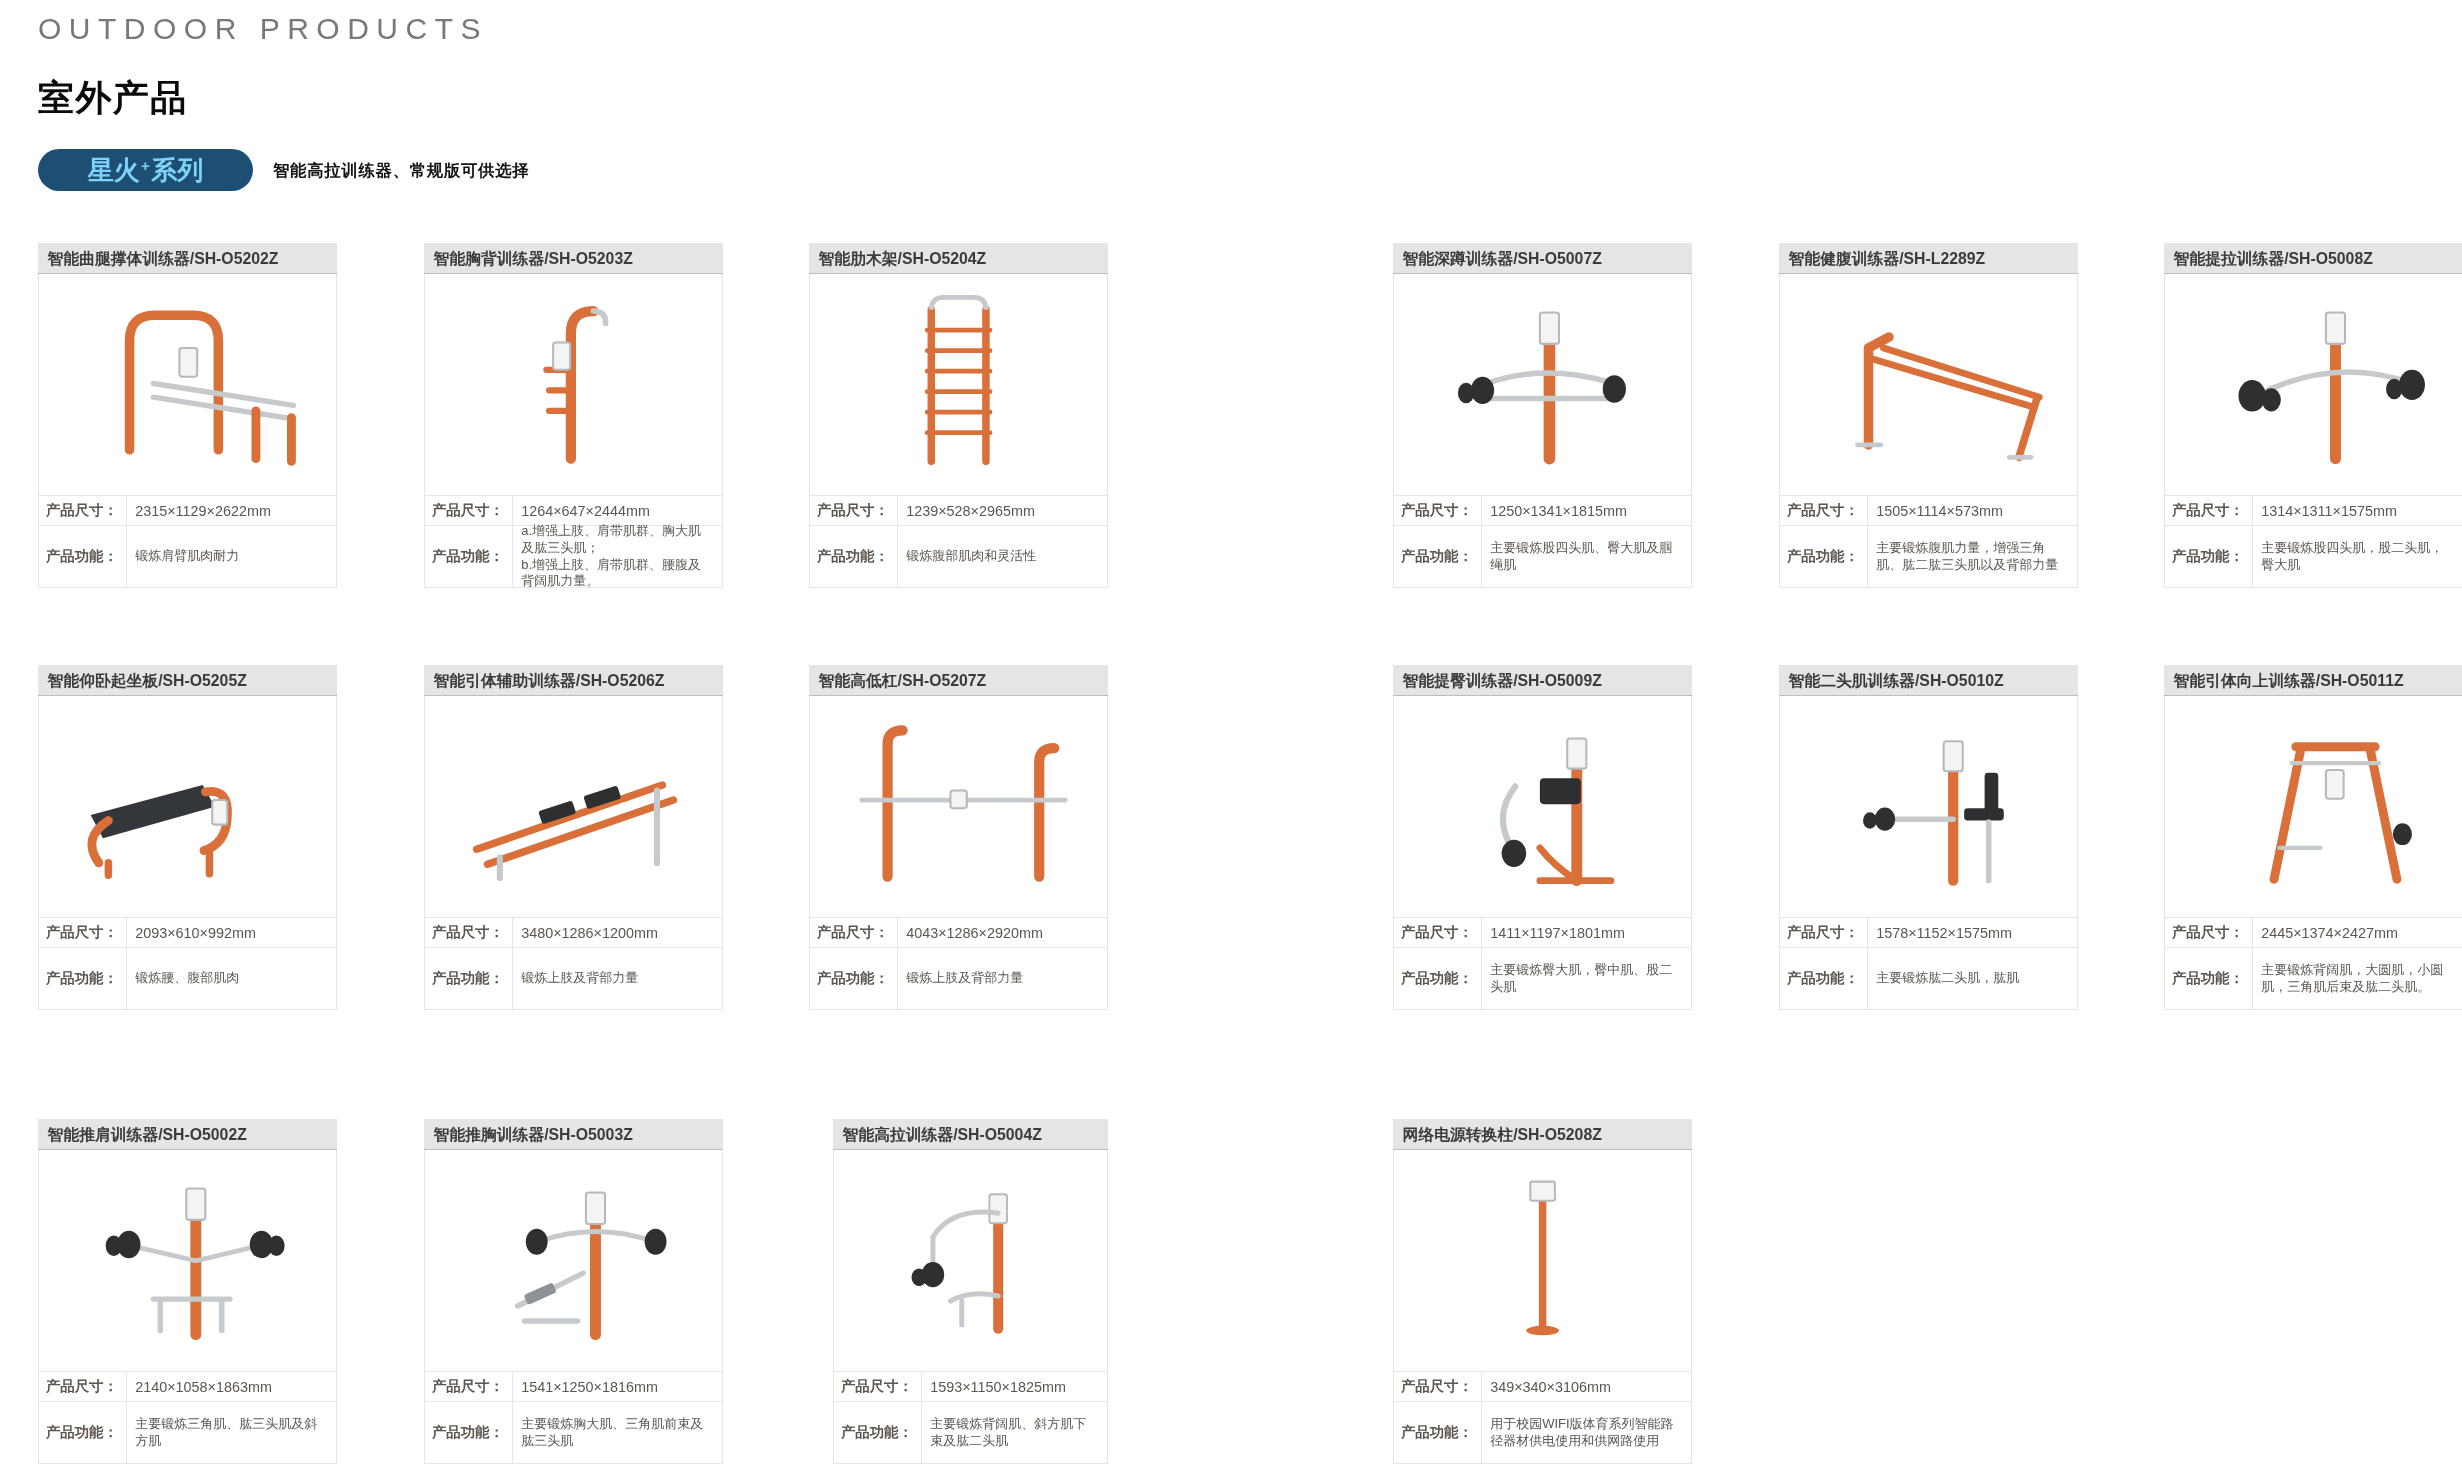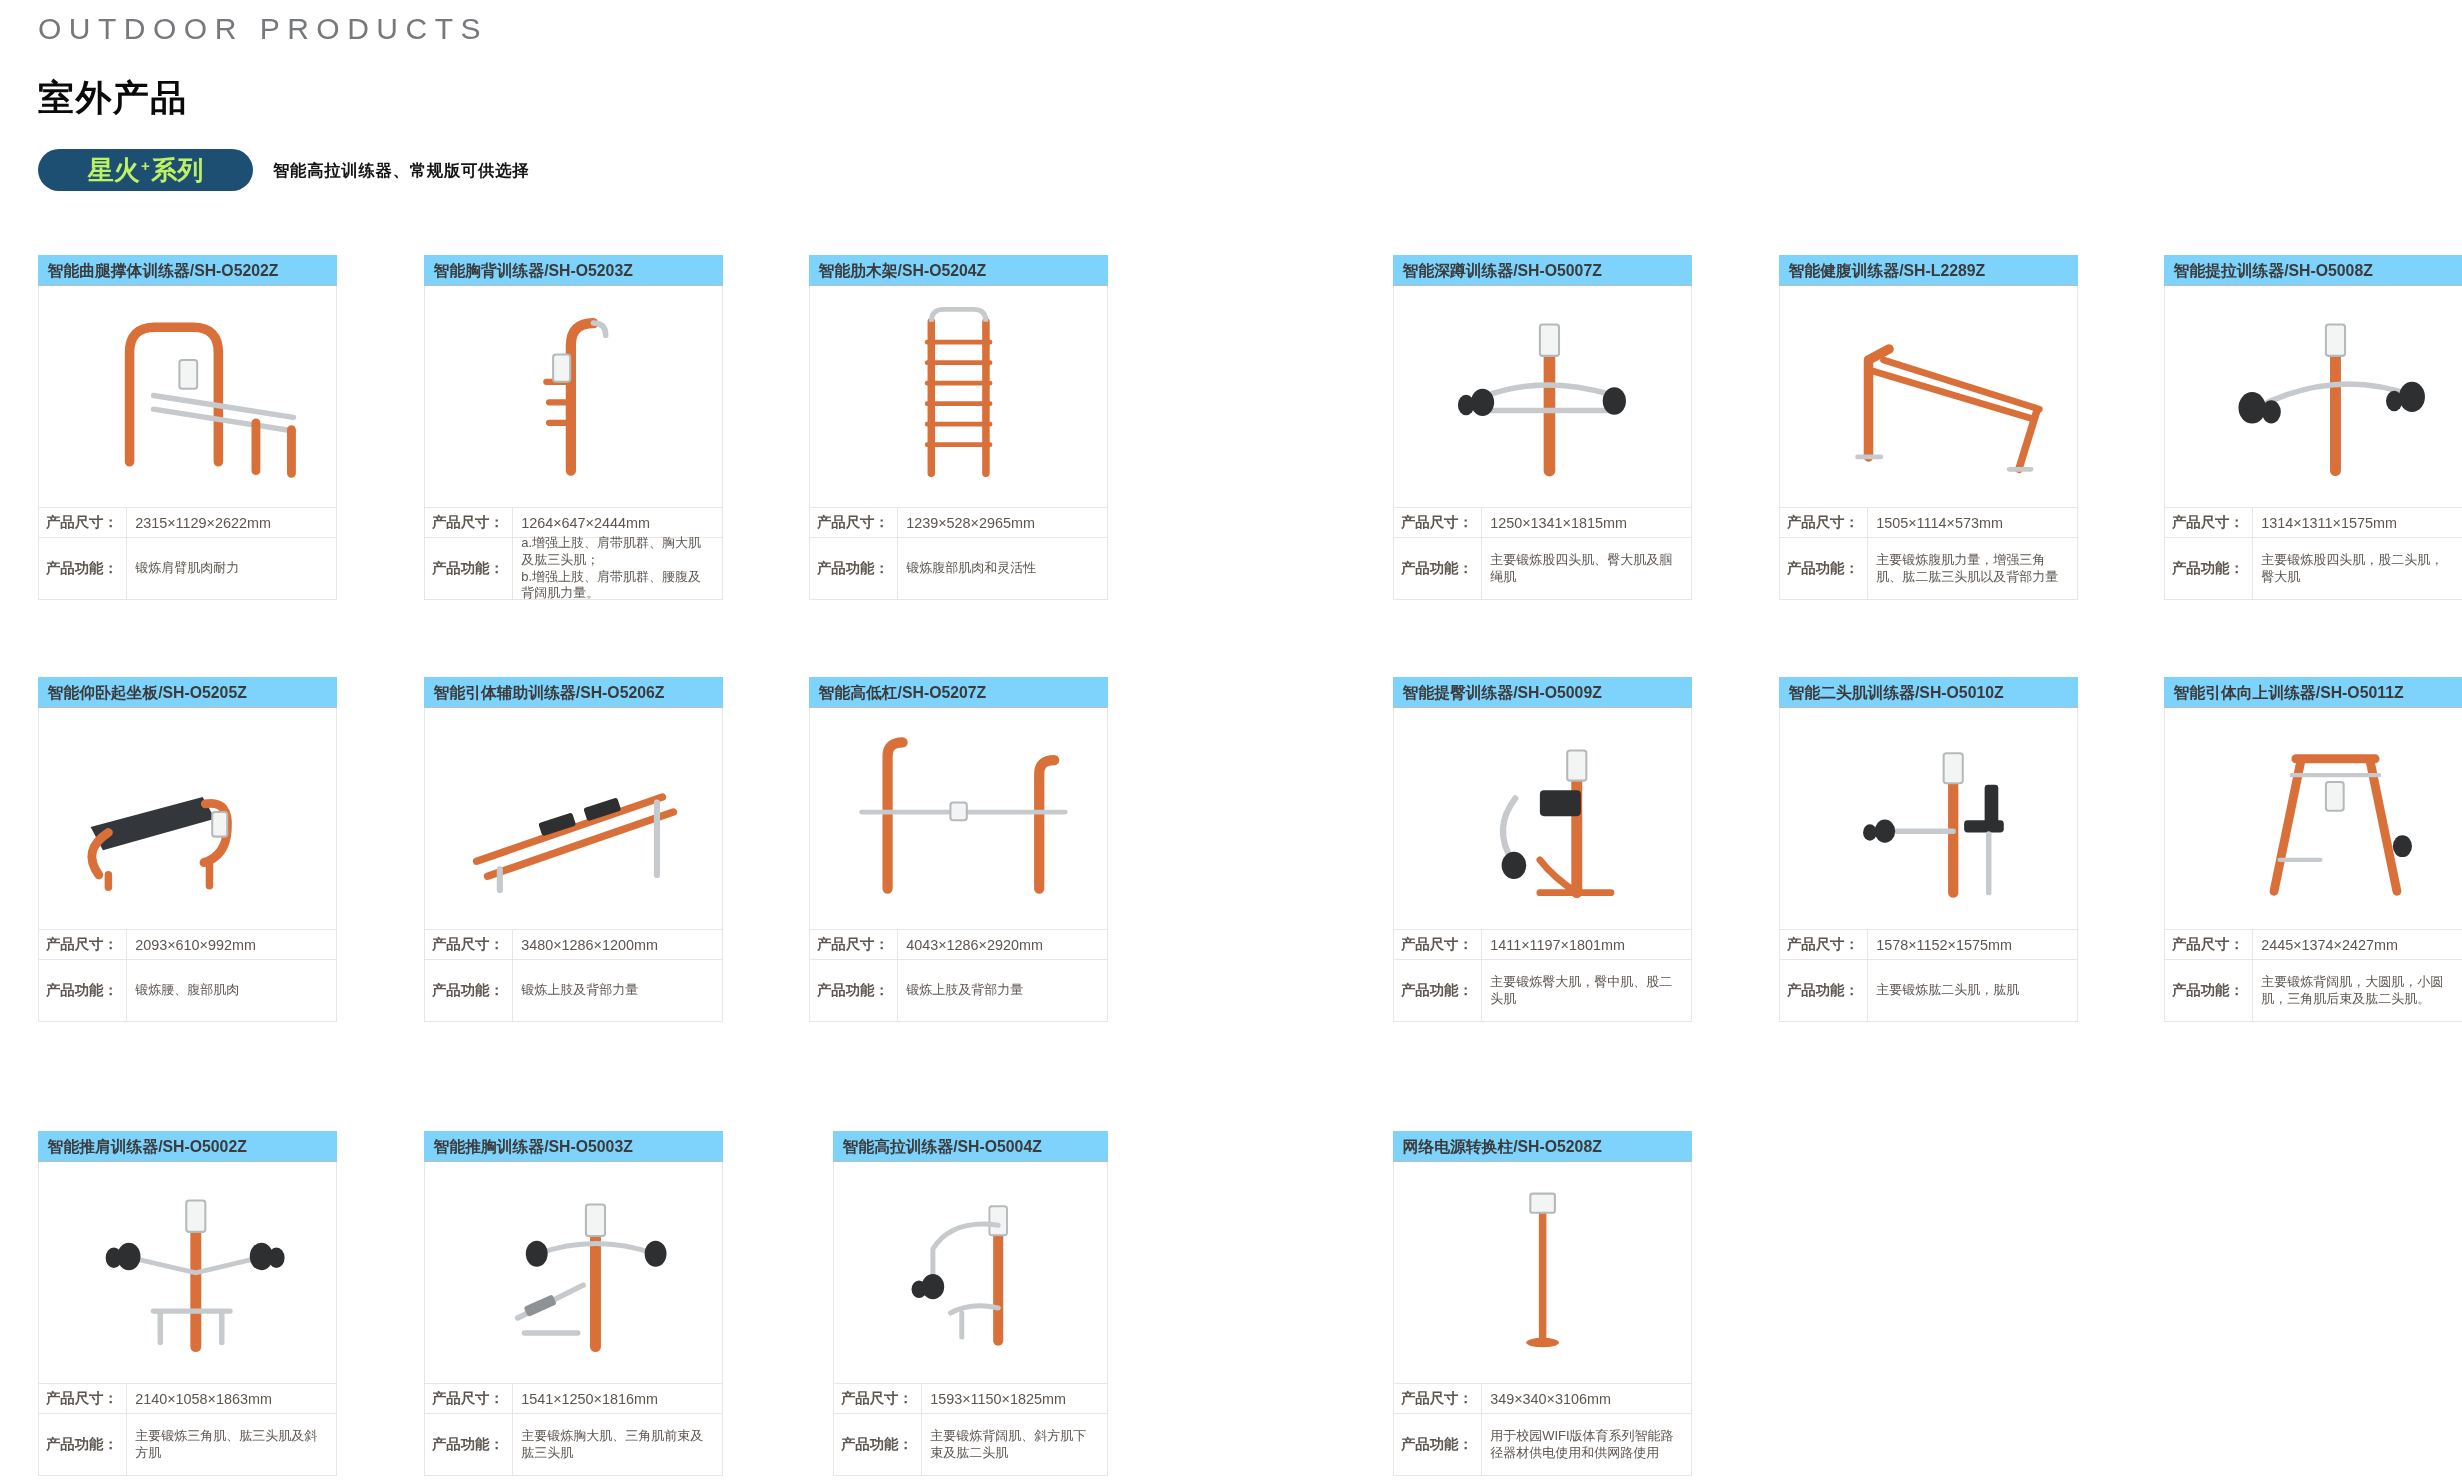--- a/index.html
+++ b/index.html
@@ -2,29 +2,29 @@
 <html style="font-size:11px"><head>
 <meta charset="utf-8">
 <style>
   html,body{margin:0;padding:0;background:#ffffff;}
   body{width:2462px;height:1480px;position:relative;font-family:"Liberation Sans",sans-serif;overflow:hidden;}
 
   
   .title-en{position:absolute;left:38px;top:12.3px;font-size:30px;letter-spacing:7.5px;color:#77787b;font-weight:400;}
   .title-zh{position:absolute;left:38px;top:74px;font-size:36px;color:#0a0a0a;font-weight:700;letter-spacing:1.4px;}
   .badge{position:absolute;left:38px;top:149px;width:215px;height:42px;background:#1d4f73;border-radius:22px;
-         color:#bef264;font-size:26px;font-weight:600;display:flex;align-items:center;justify-content:center;
+         color:#7dd3fc;font-size:26px;font-weight:600;display:flex;align-items:center;justify-content:center;
          box-shadow:0 2.1px 0 #0f3síd550 inset;}
   .badge sup{font-size:15px;margin:-9.6px 1.4px 0 1.4px;}
   .note{position:absolute;left:273px;top:160px;font-size:16.4px;color:#141414;font-weight:700;letter-spacing:0.7px;}
 
   
   .card{position:absolute;width:299px;height:346px;background:#ffffff;box-sizing:border-box;}
-  .card-h{height:31px;background:#7dd3fc;border-bottom:1.4px solid #bcbdbf;color:#3b3b3b;font-size:15.8px;font-weight:700;
-          line-height:31px;padding-left:9.6px;box-sizing:border-box;white-space:nowrap;overflow:hidden;margin-top:12px;}
+  .card-h{height:31px;background:#e5e5e5;border-bottom:1.4px solid #bcbdbf;color:#3b3b3b;font-size:15.8px;font-weight:700;
+          line-height:31px;padding-left:9.6px;box-sizing:border-box;white-space:nowrap;overflow:hidden;}
   .card-img{height:222px;border:0.7px solid #e6e6e6;border-top:none;box-sizing:border-box;
             display:flex;align-items:center;justify-content:center;background:#ffffff;}
   .card-img svg{width:92%;height:94%;}
   .row{display:flex;border:0.7px solid #e6e6e6;border-top:none;box-sizing:border-box;background:#fff;}
   .size-row{height:30px;}
   .fn-row{height:62px;}
   .lab{flex:0 0 88px;width:88px;border-right:0.7px solid #e6e6e6;display:flex;align-items:center;
        padding-left:6.9px;box-sizing:border-box;font-size:14.4px;color:#5d564f;font-weight:700;}
   .val{flex:1;display:flex;align-items:center;padding:2.7px 8.2px;font-size:14.4px;color:#5d564f;box-sizing:border-box;}
   .fn-row .val{font-size:13px;line-height:1.3;white-space:pre-line;}

